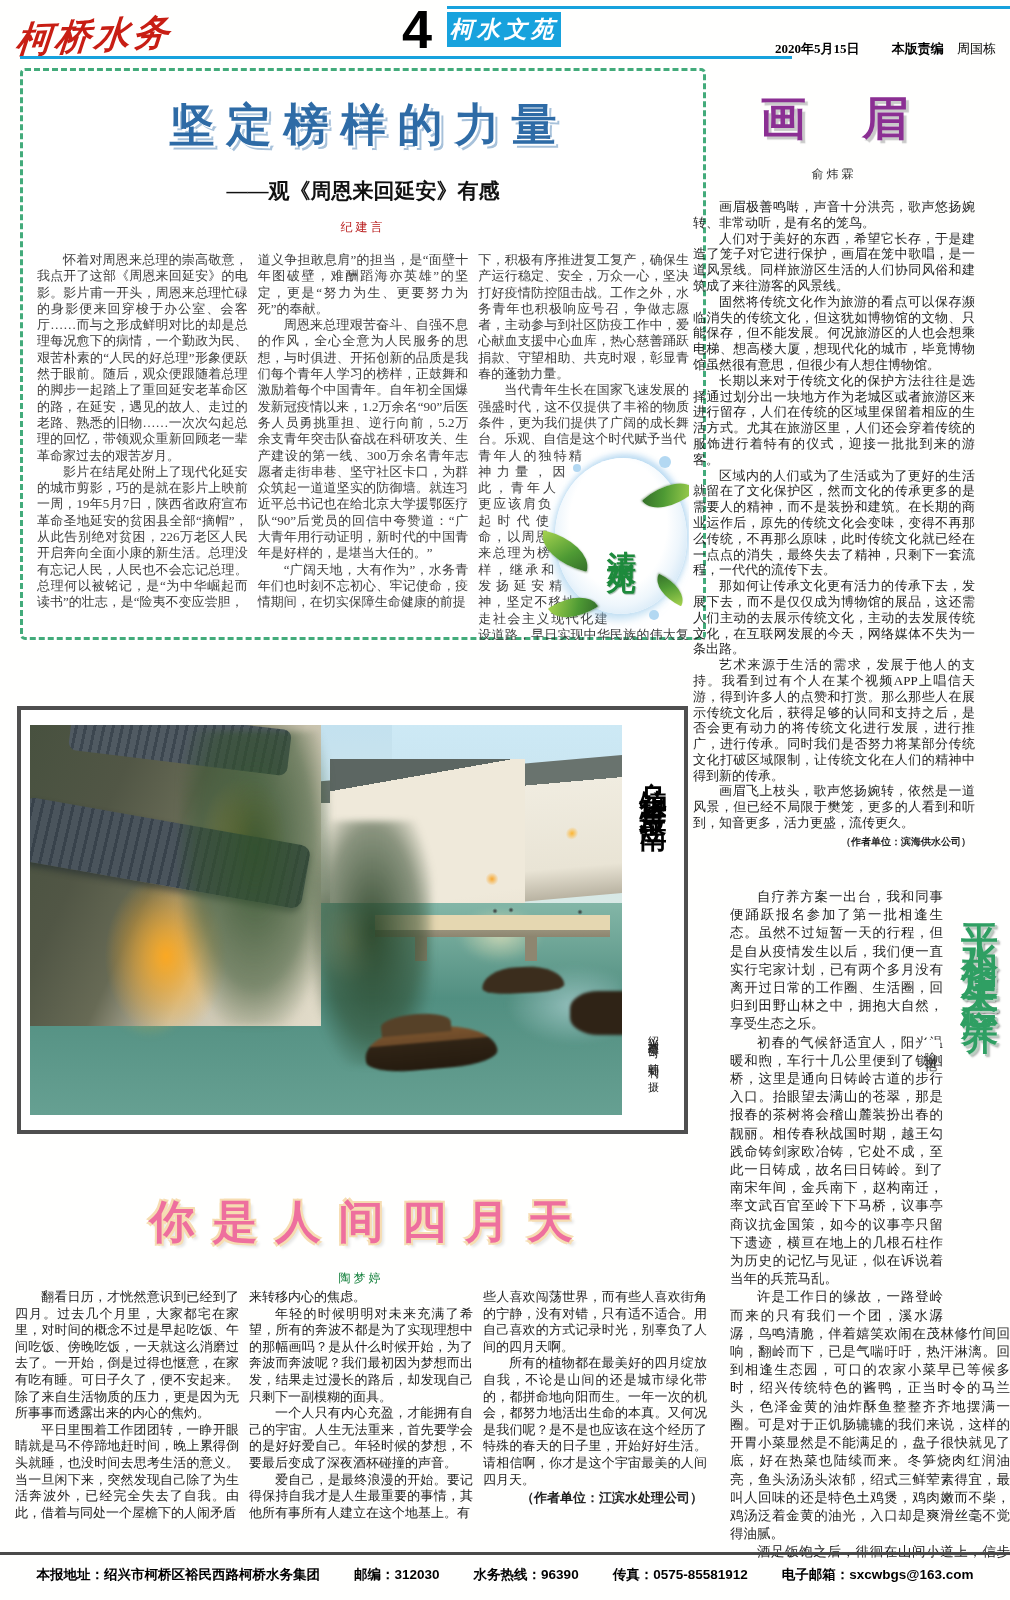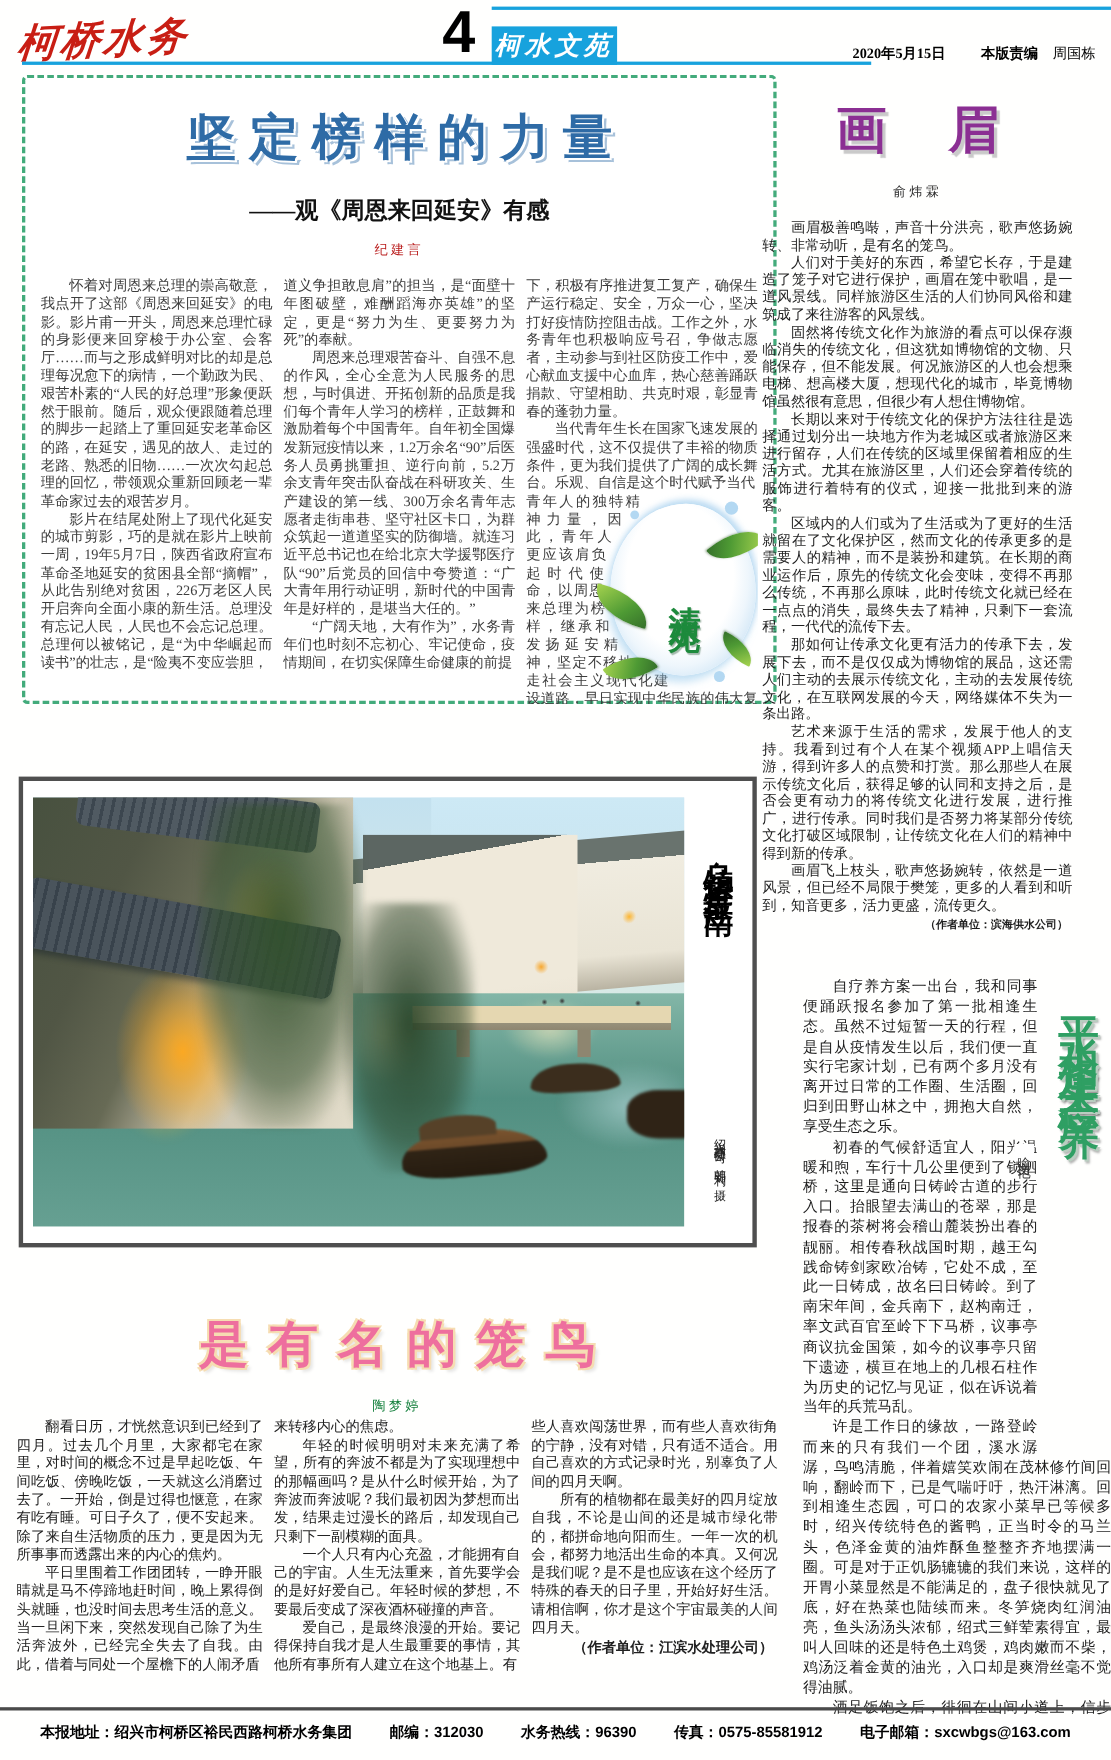--- a/index.html
+++ b/index.html
@@ -5,21 +5,21 @@
   * { margin:0; padding:0; box-sizing:border-box; }
   html,body { background:#e9e9e9; }
   body { font-family:"Liberation Serif","DejaVu Serif",serif; }
   .page { position:relative; width:1010px; height:1600px; margin:0 auto; background:#fffffe; overflow:hidden; color:#222; }
 
   
   .brand { position:absolute; left:16px; top:12px; font-size:36px; font-weight:bold; font-style:italic;
            color:#c81e14; letter-spacing:3px; transform:rotate(-3deg) skewX(-8deg); }
   .pageno { position:absolute; left:402px; top:2px; font-size:54px; font-weight:900; line-height:1;
             font-family:"Liberation Sans",sans-serif; color:#000; }
-  .section-box { position:absolute; left:447px; top:24px; width:114px; height:35px; background:#17a2dd;
+  .section-box { position:absolute; left:447px; top:12px; width:114px; height:35px; background:#17a2dd;
             color:#fff; font-size:23px; font-weight:bold; font-style:italic; text-align:center;
             line-height:35px; letter-spacing:4px; }
   .top-line { position:absolute; left:447px; top:6px; width:563px; height:3px; background:#17a2dd; }
   .mid-line { position:absolute; left:20px; top:56px; width:772px; height:3px; background:#17a2dd; }
   .dateline { position:absolute; right:14px; top:40px; font-size:13px; font-weight:bold; color:#000; }
   .dateline span { margin-left:29px; }
   .dateline .ed-name { font-weight:normal; margin-left:10px; }
 
   
   .main-box { position:absolute; left:20px; top:68px; width:686px; height:572px;
@@ -247,21 +247,21 @@
       <div class="ph ph-boat2"></div>
       <div class="ph ph-boat3"></div>
     </div>
     <div class="photo-caption">
       <div class="cap-title">乌镇华灯最江南</div>
       <div class="cap-credit">绍兴水处理公司　韩明利＼摄</div>
     </div>
   </div>
 
   <div class="april">
-    <div class="a-title">是有名的笼鸟</div>
+    <div class="a-title">你是人间四月天</div>
     <div class="a-author">陶梦婷</div>
     <div class="a-cols">
       <div class="col">
         <p>翻看日历，才恍然意识到已经到了四月。过去几个月里，大家都宅在家里，对时间的概念不过是早起吃饭、午间吃饭、傍晚吃饭，一天就这么消磨过去了。一开始，倒是过得也惬意，在家有吃有睡。可日子久了，便不安起来。除了来自生活物质的压力，更是因为无所事事而透露出来的内心的焦灼。</p>
         <p>平日里围着工作团团转，一睁开眼睛就是马不停蹄地赶时间，晚上累得倒头就睡，也没时间去思考生活的意义。当一旦闲下来，突然发现自己除了为生活奔波外，已经完全失去了自我。由此，借着与同处一个屋檐下的人闹矛盾</p>
       </div>
       <div class="col">
         <p class="cont">来转移内心的焦虑。</p>
         <p>年轻的时候明明对未来充满了希望，所有的奔波不都是为了实现理想中的那幅画吗？是从什么时候开始，为了奔波而奔波呢？我们最初因为梦想而出发，结果走过漫长的路后，却发现自己只剩下一副模糊的面具。</p>
         <p>一个人只有内心充盈，才能拥有自己的宇宙。人生无法重来，首先要学会的是好好爱自己。年轻时候的梦想，不要最后变成了深夜酒杯碰撞的声音。</p>

